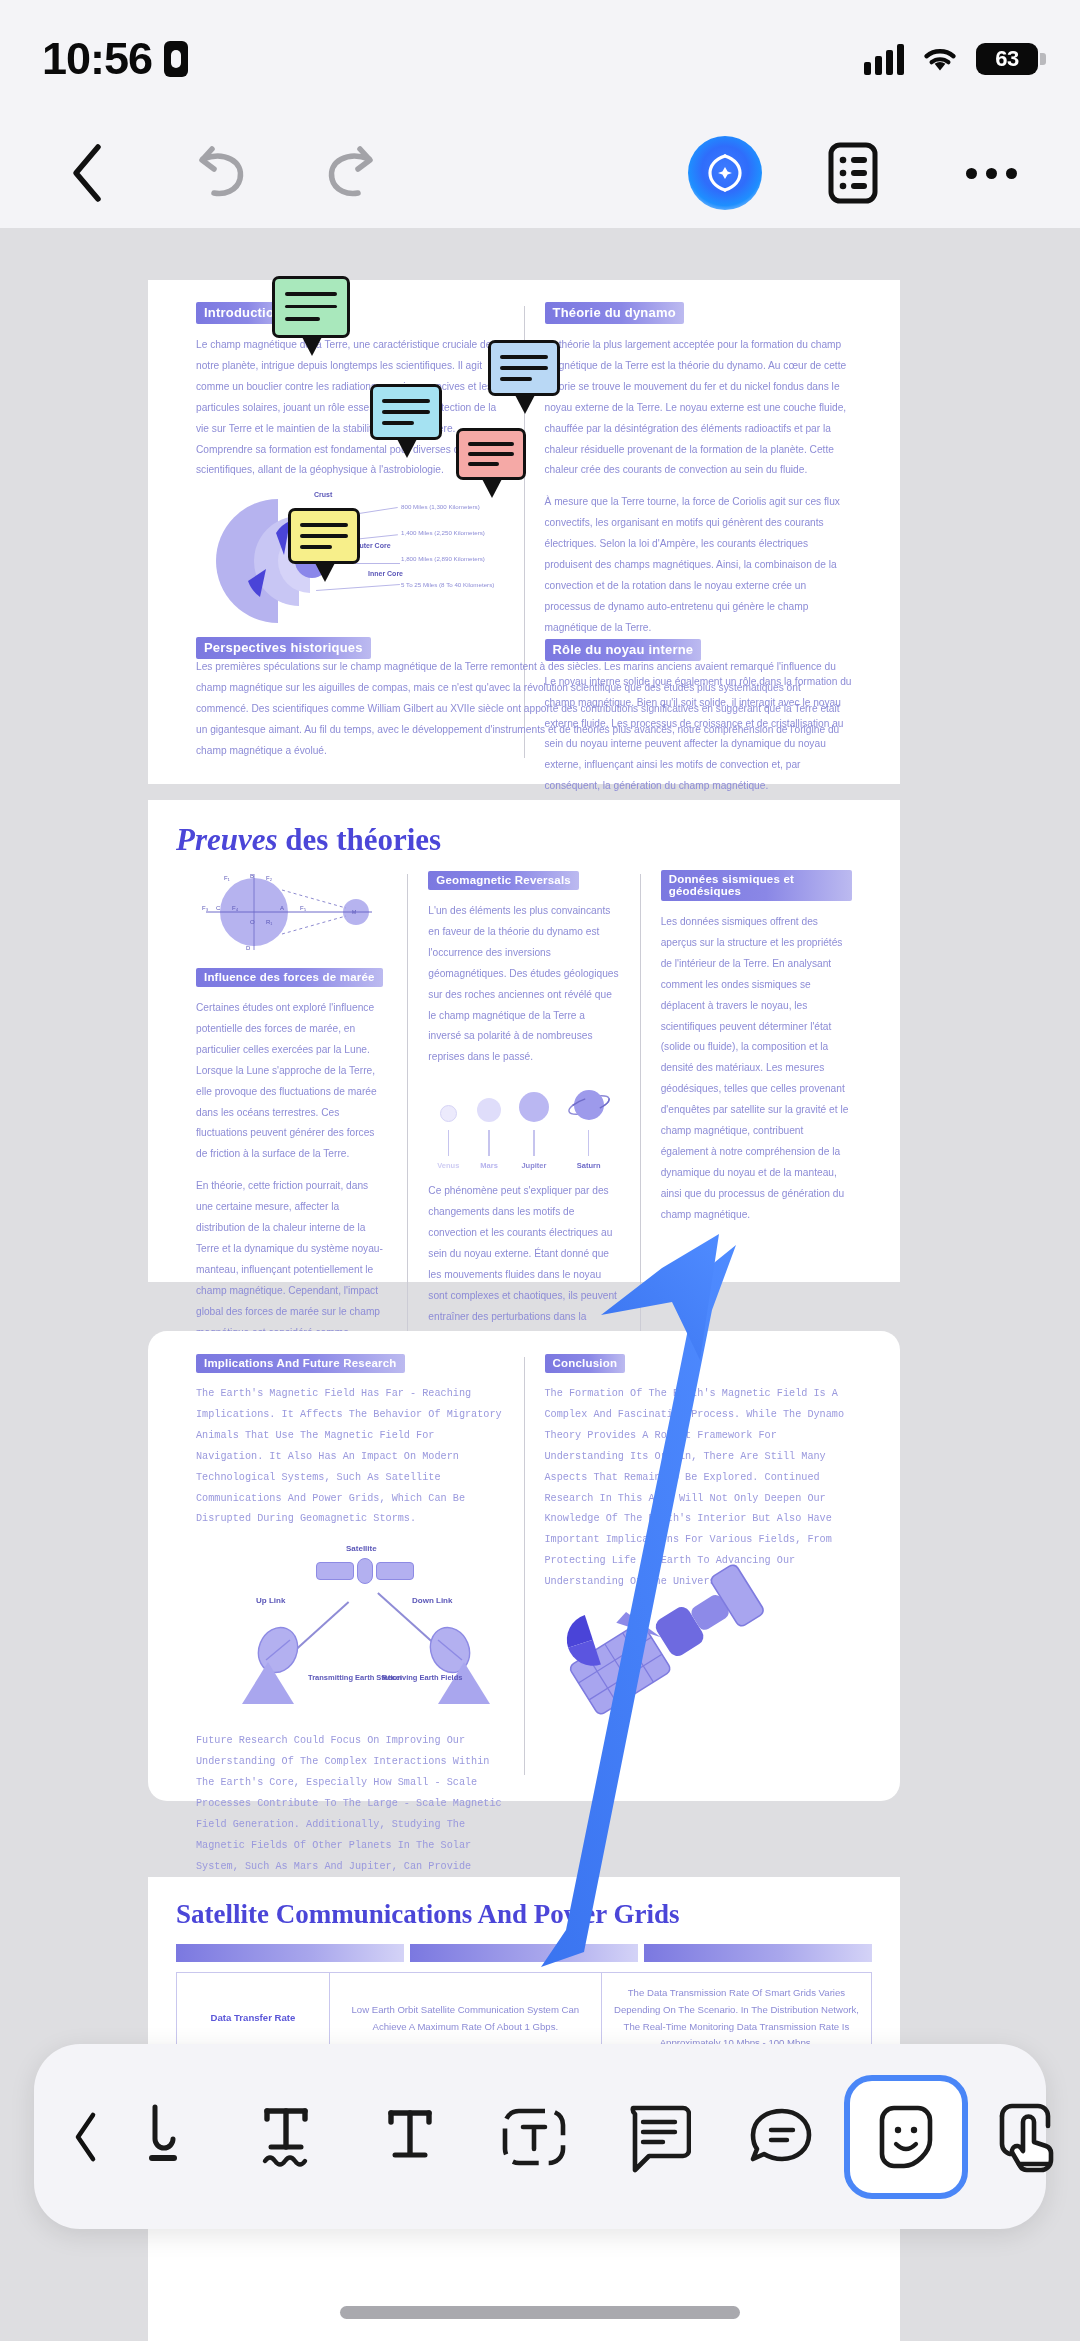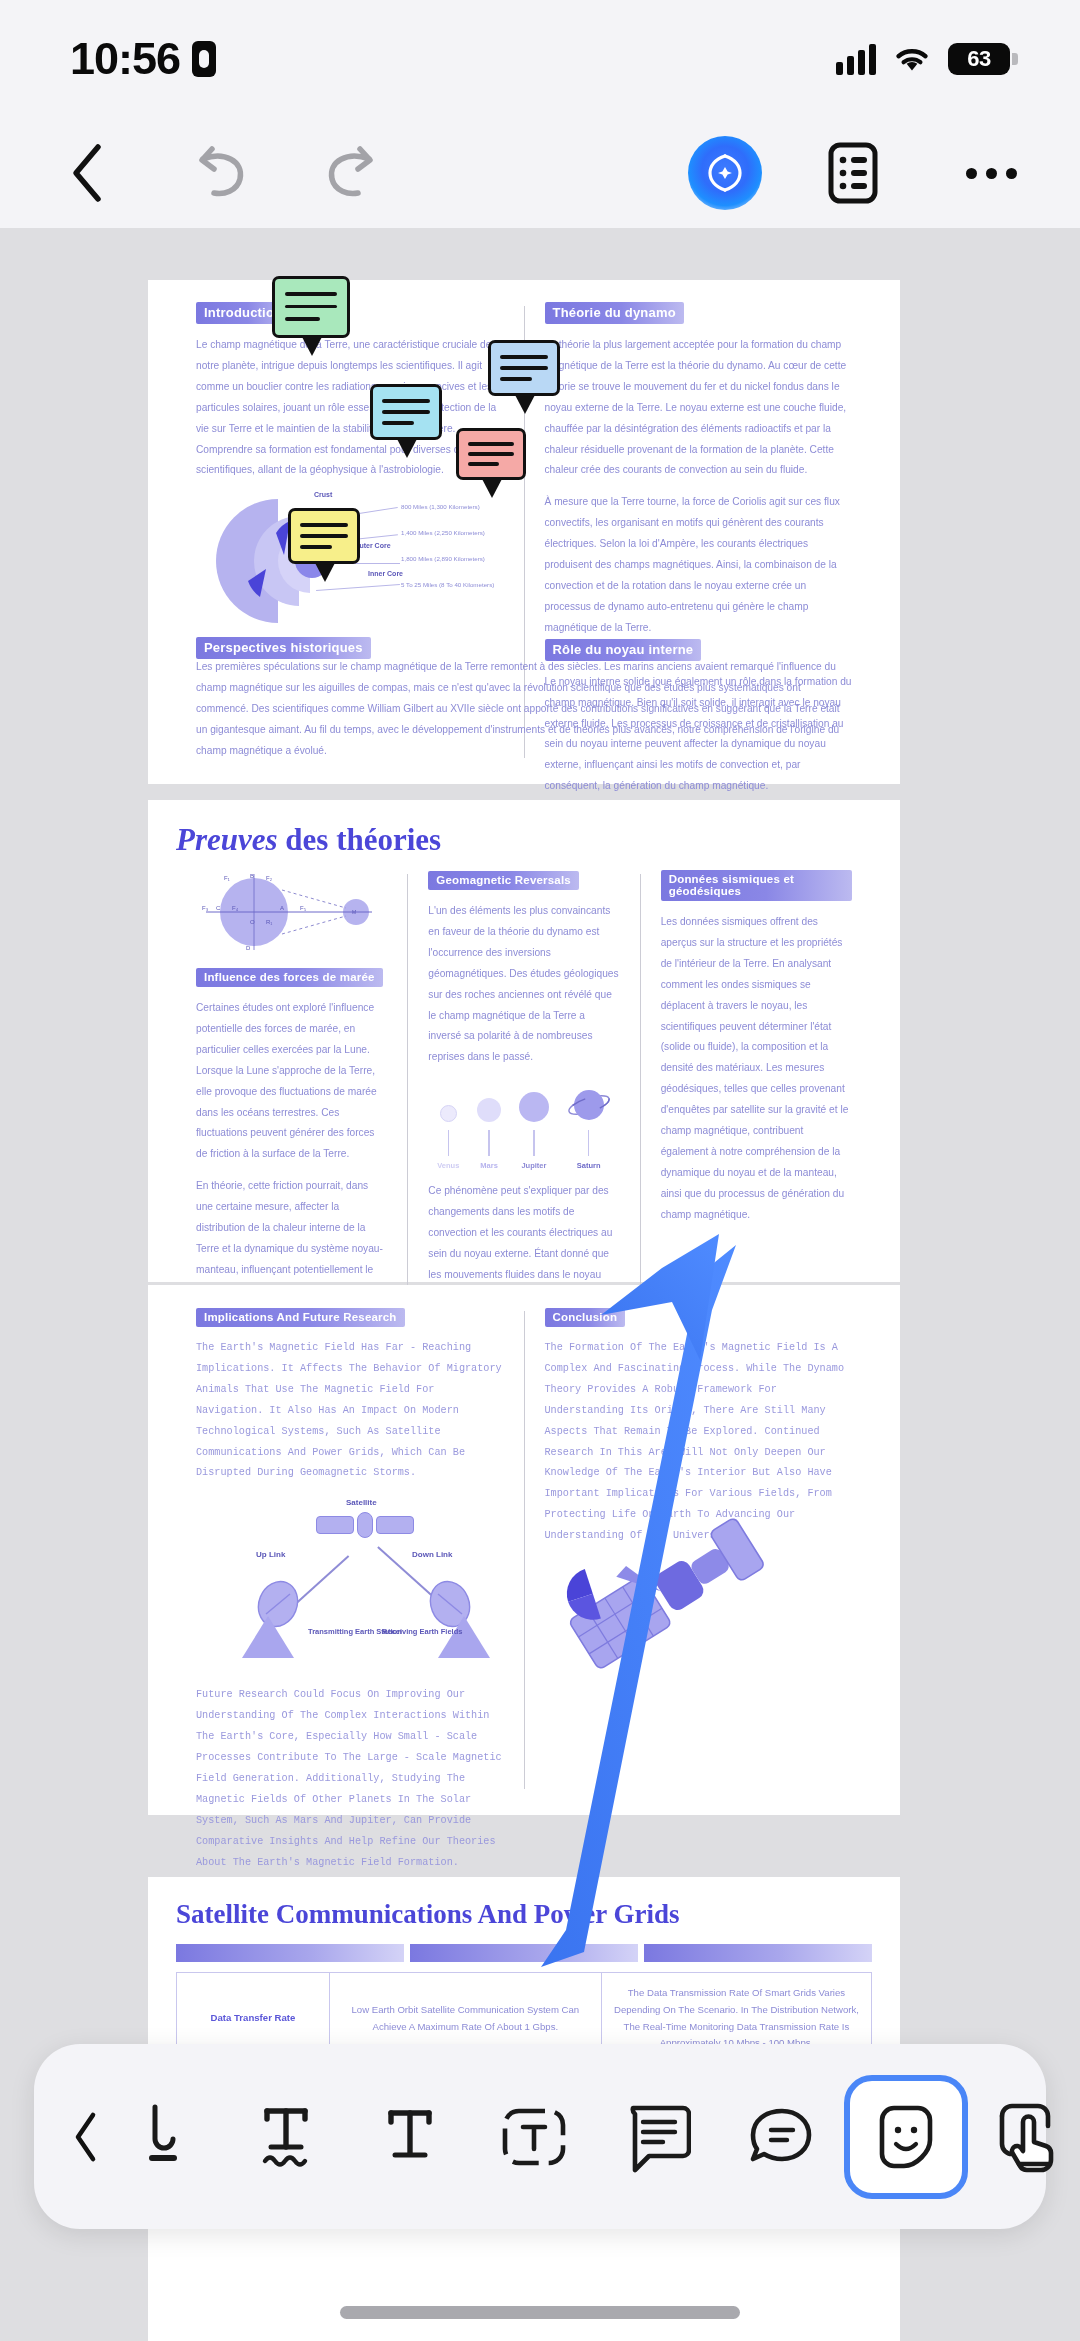--- a/index.html
+++ b/index.html
@@ -9,21 +9,21 @@
     background: #f2f2f5;
     overflow: hidden;
   }
   #app { position: relative; width: 1080px; height: 2341px; background: #f3f3f6; }
 
   
   .statusbar {
     position: absolute; top: 0; left: 0; width: 1080px; height: 118px;
     background: #f4f4f7;
     display: flex; align-items: center; justify-content: space-between;
-    padding: 0 70px;
+    padding: 0 42px;
   }
   .sb-left { display: flex; align-items: center; gap: 12px; }
   .sb-time { font-size: 45px; font-weight: 600; color: #0a0a0a; letter-spacing: -1px; }
   .rec-ind {
     width: 24px; height: 36px; background: #0a0a0a; border-radius: 6px;
     position: relative;
   }
   .rec-ind::after {
     content: ""; position: absolute; left: 50%; top: 50%;
     transform: translate(-50%,-50%);
@@ -80,21 +80,21 @@
   .doc-area {
     position: absolute; top: 228px; left: 0; width: 1080px; height: 2113px;
     background: #dedee1; overflow: hidden;
   }
   .page {
     position: absolute; left: 148px; width: 752px;
     background: #ffffff;
   }
   .pg1 { top: 52px;  height: 504px; }
   .pg2 { top: 572px; height: 482px; }
-  .pg3 { top: 1057px;height: 530px; }
+  .pg3 { top: 1103px;height: 470px; border-radius: 19px; }
   .pg4 { top: 1649px;height: 464px; }
 
   .pad { padding: 22px 28px; }
   .cols { display: flex; gap: 0; }
   .col { flex: 1; padding: 0 20px; }
   .divider { width: 1px; background: #ccccd5; margin: 4px 0; }
 
   .tag {
     display: inline-block; color: #ffffff; font-weight: 700; font-size: 13px;
     padding: 3px 8px 4px; border-radius: 2px;

